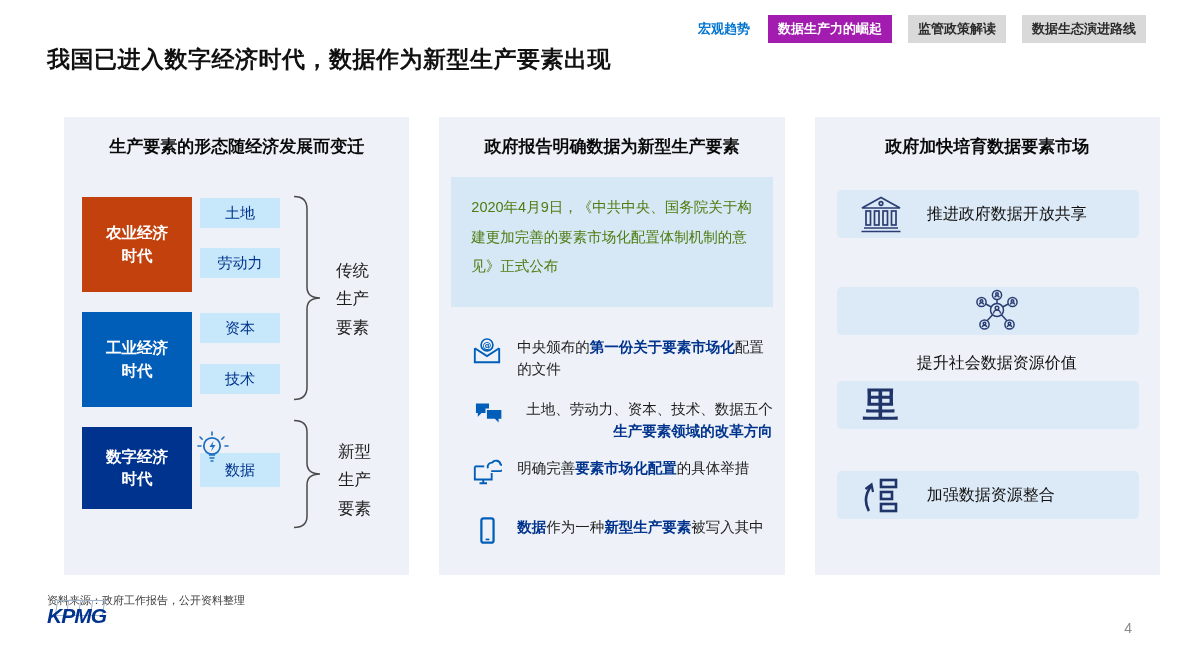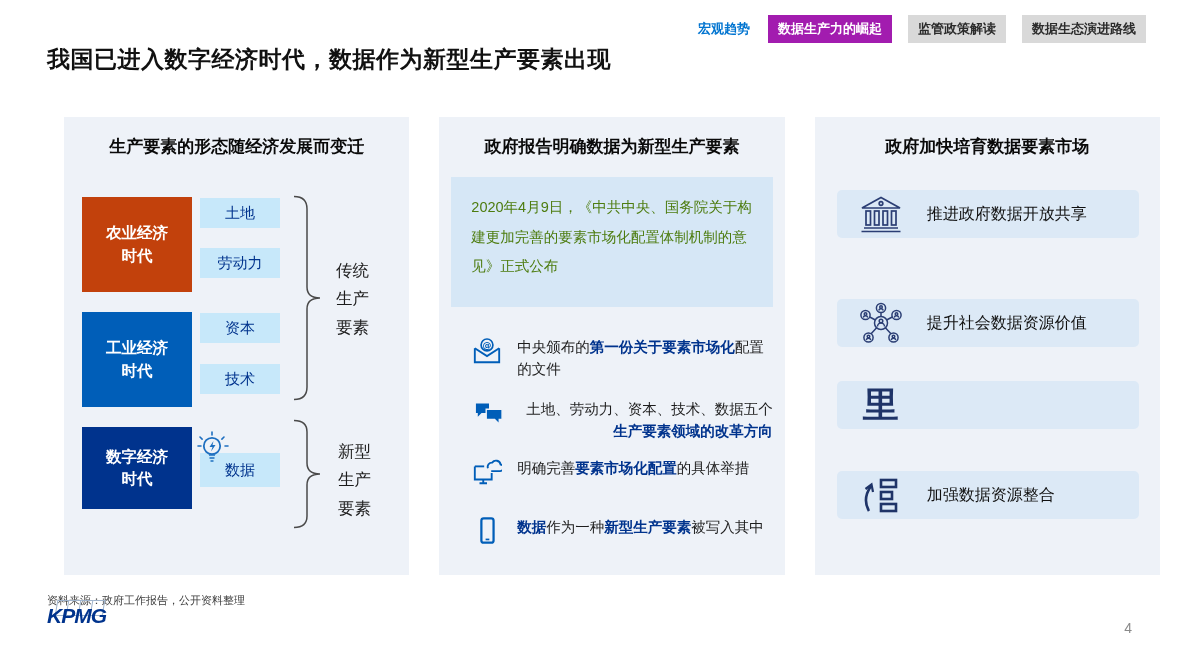--- a/index.html
+++ b/index.html
@@ -41,21 +41,21 @@
               padding:16px 20px; font-size:14.5px; line-height:2.05; color:#4d7c0f; }
   .bullet { position:absolute; left:33px; right:12px; display:flex; gap:13px; align-items:flex-start; }
   .bullet .bicon { width:32px; flex-shrink:0; }
   .bullet .btext { font-size:14.5px; line-height:1.5; color:#1d1d1d; padding-top:1px; }
   .btext .em { color:#00338D; font-weight:bold; }
   .bullet-1 { top:219px; } .bullet-2 { top:281px;text-align:right; } .bullet-3 { top:340px; } .bullet-4 { top:399px; }
 
   
   .card { position:absolute; left:22px; right:21px; height:48px; background:#DCE9F6; border-radius:5px;
           display:flex; align-items:center; gap:20px; padding-left:18px; }
-  .card-1 { top:73px; } .card-2 { top:182px; } .card-3 { top:264px; } .card-4 { top:354px; }
+  .card-1 { top:73px; } .card-2 { top:170px;flex-direction:column; } .card-3 { top:264px; } .card-4 { top:354px; }
   .card .cicon { width:52px; display:flex; align-items:center; justify-content:center; flex-shrink:0; }
   .card .clabel { font-size:16px; color:#111; }
   .glyph-icon { font-size:36px; font-weight:bold; color:#1F3468; line-height:1; }
 
   
   .source { position:absolute; left:47px; top:593px; font-size:11px; color:#3d3d3d; }
   .kpmg { position:absolute; left:47px; top:600px; width:80px; height:32px; cursor:default; }
   .kpmg-grid { position:absolute; left:9px; top:0; display:flex; transform:skewX(-10deg); }
   .kpmg-grid span { width:12px; height:16px; border:1px solid #9FB3CC; border-left:none; }
   .kpmg-grid span:first-child { border-left:1px solid #9FB3CC; }

